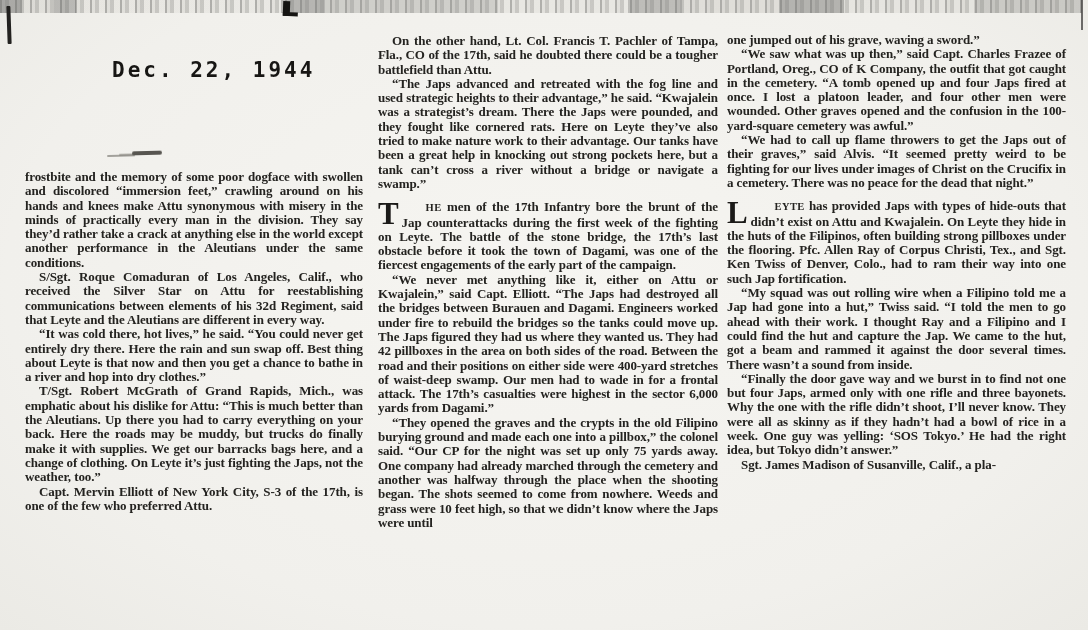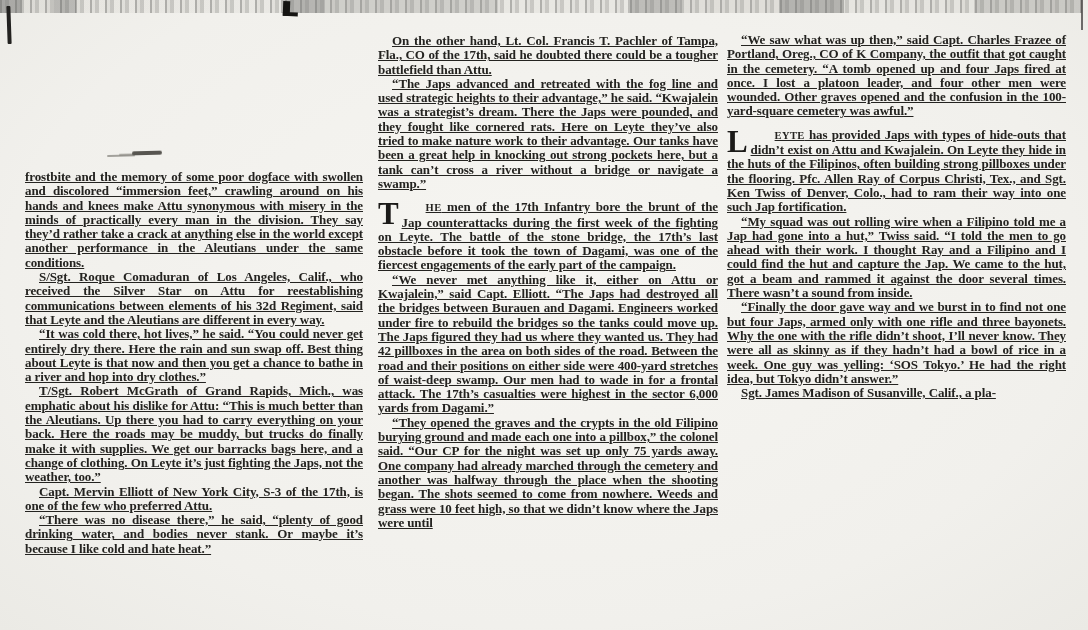--- a/index.html
+++ b/index.html
@@ -59,21 +59,20 @@
   }
 
   
   .col {
     position: absolute;
     font-size: 13px; line-height: 14.3px;
     font-weight: 700;
     text-align: justify;
     color: #242320;
     letter-spacing: -0.1px;
-    text-decoration: underline;
   }
   .col1 { left: 25px;  top: 170px; width: 338px; }
   .col2 { left: 378px; top: 34px;  width: 340px; }
   .col3 { left: 727px; top: 33px;  width: 339px; }
 
   .col p { margin: 0; text-indent: 14px; }
   .col p.no-indent { text-indent: 0; }
   .col p.section-break { margin-top: 9px; }
   .col p.has-dropcap { text-indent: 0; }
 
@@ -86,37 +85,39 @@
 </style>
 </head>
 <body>
 
 <div class="page">
   <div class="scan-noise-band"></div>
   <div class="scan-blob"></div>
   <div class="scan-left-mark"></div>
   <div class="scan-right-line"></div>
 
+  <div class="date-stamp">Dec. 22, 1944</div>
   <div class="pencil-smudge"></div>
 
   <div class="col col1">
       <p class="no-indent">frostbite and the memory of some poor dogface with swollen and discolored “immersion feet,” crawling around on his hands and knees make Attu synonymous with misery in the minds of practically every man in the division. They say they’d rather take a crack at anything else in the world except another performance in the Aleutians under the same conditions.</p>
       <p>S/Sgt. Roque Comaduran of Los Angeles, Calif., who received the Silver Star on Attu for reestablishing communications between elements of his 32d Regiment, said that Leyte and the Aleutians are different in every way.</p>
       <p>“It was cold there, hot lives,” he said. “You could never get entirely dry there. Here the rain and sun swap off. Best thing about Leyte is that now and then you get a chance to bathe in a river and hop into dry clothes.”</p>
       <p>T/Sgt. Robert McGrath of Grand Rapids, Mich., was emphatic about his dislike for Attu: “This is much better than the Aleutians. Up there you had to carry everything on your back. Here the roads may be muddy, but trucks do finally make it with supplies. We get our barracks bags here, and a change of clothing. On Leyte it’s just fighting the Japs, not the weather, too.”</p>
       <p>Capt. Mervin Elliott of New York City, S-3 of the 17th, is one of the few who preferred Attu.</p>
-      <p>“There was no disease there,” he said, “plenty of good drinking water, and bodies never stank. Or maybe it’s because I like cold and hate heat.”</p>
     </div>
   <div class="col col2">
       <p>On the other hand, Lt. Col. Francis T. Pachler of Tampa, Fla., CO of the 17th, said he doubted there could be a tougher battlefield than Attu.</p>
       <p>“The Japs advanced and retreated with the fog line and used strategic heights to their advantage,” he said. “Kwajalein was a strategist’s dream. There the Japs were pounded, and they fought like cornered rats. Here on Leyte they’ve also tried to make nature work to their advantage. Our tanks have been a great help in knocking out strong pockets here, but a tank can’t cross a river without a bridge or navigate a swamp.”</p>
       <p class="section-break has-dropcap"><span class="dropcap">T</span><span class="lead-caps">HE</span> men of the 17th Infantry bore the brunt of the Jap counterattacks during the first week of the fighting on Leyte. The battle of the stone bridge, the 17th’s last obstacle before it took the town of Dagami, was one of the fiercest engagements of the early part of the campaign.</p>
       <p>“We never met anything like it, either on Attu or Kwajalein,” said Capt. Elliott. “The Japs had destroyed all the bridges between Burauen and Dagami. Engineers worked under fire to rebuild the bridges so the tanks could move up. The Japs figured they had us where they wanted us. They had 42 pillboxes in the area on both sides of the road. Between the road and their positions on either side were 400-yard stretches of waist-deep swamp. Our men had to wade in for a frontal attack. The 17th’s casualties were highest in the sector 6,000 yards from Dagami.”</p>
       <p>“They opened the graves and the crypts in the old Filipino burying ground and made each one into a pillbox,” the colonel said. “Our CP for the night was set up only 75 yards away. One company had already marched through the cemetery and another was halfway through the place when the shooting began. The shots seemed to come from nowhere. Weeds and grass were 10 feet high, so that we didn’t know where the Japs were until</p>
     </div>
   <div class="col col3">
+      <p class="no-indent">one jumped out of his grave, waving a sword.”</p>
       <p>“We saw what was up then,” said Capt. Charles Frazee of Portland, Oreg., CO of K Company, the outfit that got caught in the cemetery. “A tomb opened up and four Japs fired at once. I lost a platoon leader, and four other men were wounded. Other graves opened and the confusion in the 100-yard-square cemetery was awful.”</p>
+      <p>“We had to call up flame throwers to get the Japs out of their graves,” said Alvis. “It seemed pretty weird to be fighting for our lives under images of Christ on the Crucifix in a cemetery. There was no peace for the dead that night.”</p>
       <p class="section-break has-dropcap"><span class="dropcap">L</span><span class="lead-caps">EYTE</span> has provided Japs with types of hide-outs that didn’t exist on Attu and Kwajalein. On Leyte they hide in the huts of the Filipinos, often building strong pillboxes under the flooring. Pfc. Allen Ray of Corpus Christi, Tex., and Sgt. Ken Twiss of Denver, Colo., had to ram their way into one such Jap fortification.</p>
       <p>“My squad was out rolling wire when a Filipino told me a Jap had gone into a hut,” Twiss said. “I told the men to go ahead with their work. I thought Ray and a Filipino and I could find the hut and capture the Jap. We came to the hut, got a beam and rammed it against the door several times. There wasn’t a sound from inside.</p>
       <p>“Finally the door gave way and we burst in to find not one but four Japs, armed only with one rifle and three bayonets. Why the one with the rifle didn’t shoot, I’ll never know. They were all as skinny as if they hadn’t had a bowl of rice in a week. One guy was yelling: ‘SOS Tokyo.’ He had the right idea, but Tokyo didn’t answer.”</p>
       <p>Sgt. James Madison of Susanville, Calif., a pla-</p>
     </div>
 </div>
 
 </body></html>

